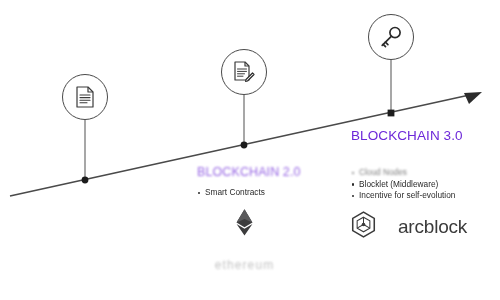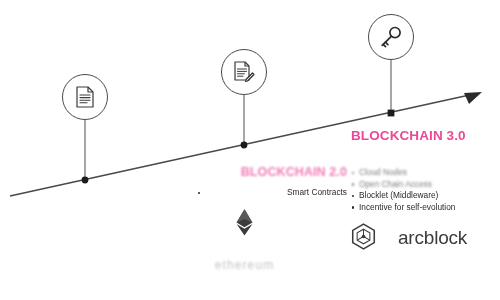--- a/index.html
+++ b/index.html
@@ -37,22 +37,22 @@
     justify-content: center;
   }
   .node-circle svg { display: block; }
 
   
   .stage {
     position: absolute;
     box-sizing: border-box;
   }
   .stage-title {
-    font-weight: bold;
-    color: #ec4899;
+    font-weight: normal;
+    color: #6d28d9;
     letter-spacing: 0.1px;
     white-space: nowrap;
   }
   .bullet-list {
     list-style: none;
     margin: 0;
     padding: 0;
   }
   .bullet-list li {
     position: relative;
@@ -71,21 +71,21 @@
     background: #2a2a2a;
   }
 
   
   #stage-1 { left: 40px; top: 192px; width: 150px; }
   #stage-1 .stage-title { font-size: 13.5px; }
   #stage-1 .bullet-list { font-size: 8.3px; margin-top: 7px; }
   #stage-1 .brand-row { margin-top: 10px; }
 
   
-  #stage-2 { left: 197px; top: 165px; width: 150px; text-align: right; }
+  #stage-2 { left: 197px; top: 165px; width: 150px; }
   #stage-2 .stage-title {
     font-size: 12.5px;
     filter: blur(0.85px);
     opacity: 0.72;
   }
   #stage-2 .bullet-list { font-size: 8.3px; margin-top: 8px; }
   #stage-2 .brand-row { margin-top: 12px; }
 
   
   #stage-3 { left: 351px; top: 128px; width: 146px; }
@@ -205,21 +205,20 @@
         </svg>
       </span>
       <span class="brand-label brand-faded">ethereum</span>
     </div>
   </div>
 
   <div class="stage" id="stage-3">
     <div class="stage-title">BLOCKCHAIN 3.0</div>
     <ul class="bullet-list">
       <li class="blurred">Cloud Nodes</li>
-      <li class="blurred">Open Chain Access</li>
       <li>Blocklet (Middleware)</li>
       <li>Incentive for self-evolution</li>
     </ul>
     <div class="brand-row brand-arcblock">
       <span>
         <svg width="25" height="27" viewBox="0 0 26 28">
           <polygon points="13,1.2 24.2,7.6 24.2,20.4 13,26.8 1.8,20.4 1.8,7.6" fill="none" stroke="#3b3b3b" stroke-width="1.6"></polygon>
           <polygon points="13,6.4 19.6,10.2 19.6,17.8 13,21.6 6.4,17.8 6.4,10.2" fill="none" stroke="#3b3b3b" stroke-width="1.1"></polygon>
           <g stroke="#3b3b3b" stroke-width="1.1">
             <line x1="13" y1="14" x2="13" y2="6.4"></line>

